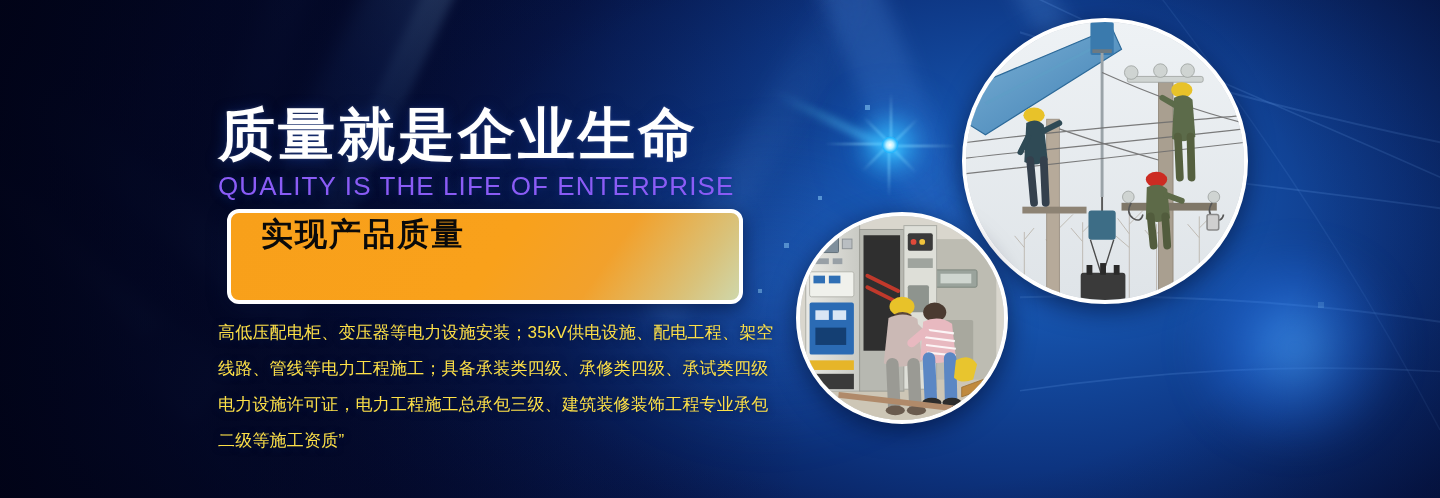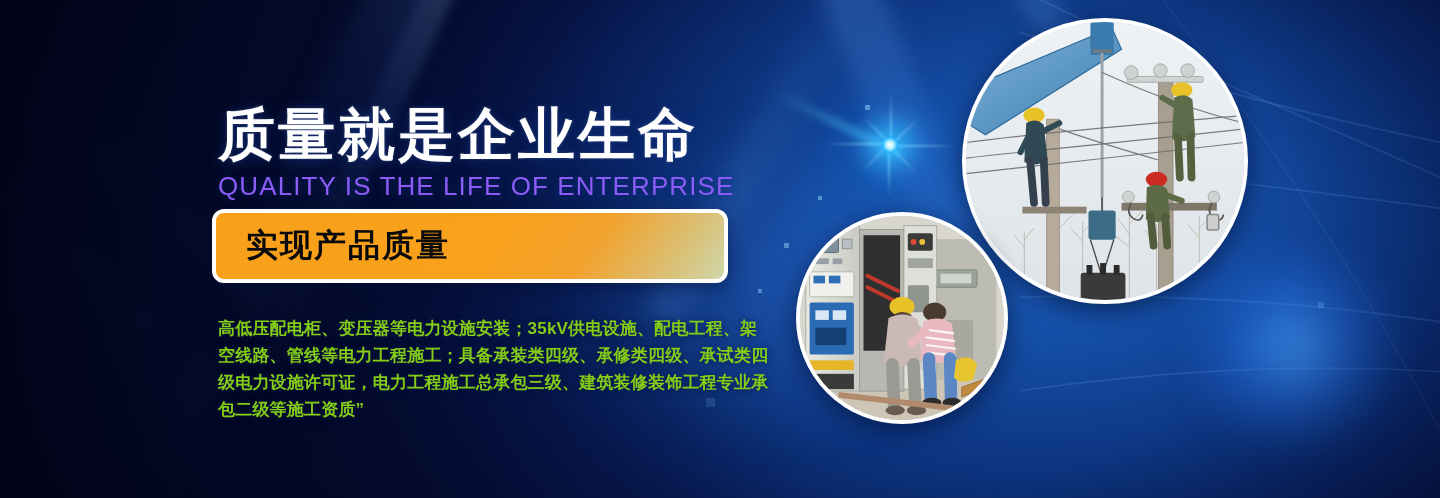--- a/index.html
+++ b/index.html
@@ -99,36 +99,35 @@
     text-shadow:0 2px 14px rgba(10,40,120,.85), 0 0 3px rgba(255,255,255,.25);
     white-space:nowrap;
   }
   .headline-en{
     margin:6px 0 0 0;
     font-size:26px;line-height:1.12;font-weight:normal;color:#8b5cf6;
     letter-spacing:1.1px;white-space:nowrap;
     text-shadow:0 1px 8px rgba(10,40,120,.8);
   }
   .cta{
-    position:absolute;left:212px;top:209px;
-    width:516px;height:74px;
+    position:absolute;left:227px;top:209px;
+    width:516px;height:95px;
     border:4px solid #ffffff;border-radius:12px;
     background:linear-gradient(125deg,#f8a01a 0%,#f9a11b 52%,#f2a12c 72%,#d9c27a 90%,#cfd7ab 100%);
     box-shadow:0 4px 18px rgba(3,12,48,.55);
-    display:flex;align-items:center;
+    display:flex;align-items:flex-start;
   }
   .cta-label{
     margin-left:30px;
     font-size:32px;font-weight:bold;color:#0a0a0a;letter-spacing:2px;
   }
   .desc{
     position:absolute;left:218px;top:298px;width:556px;
-    font-size:17px;line-height:27px;color:#84cc16;letter-spacing:.2px;
+    font-size:17px;line-height:36px;color:#fde047;letter-spacing:.2px;
     text-shadow:0 1px 7px rgba(6,22,70,.9);
-    font-weight:bold;
   }
 
   
   .photo{
     position:absolute;border-radius:50%;overflow:hidden;
     border:4px solid #ffffff;
     box-shadow:0 6px 26px rgba(2,8,40,.6);
     background:#cfd6de;
   }
   .photo-large{left:962px;top:18px;width:286px;height:286px;}

